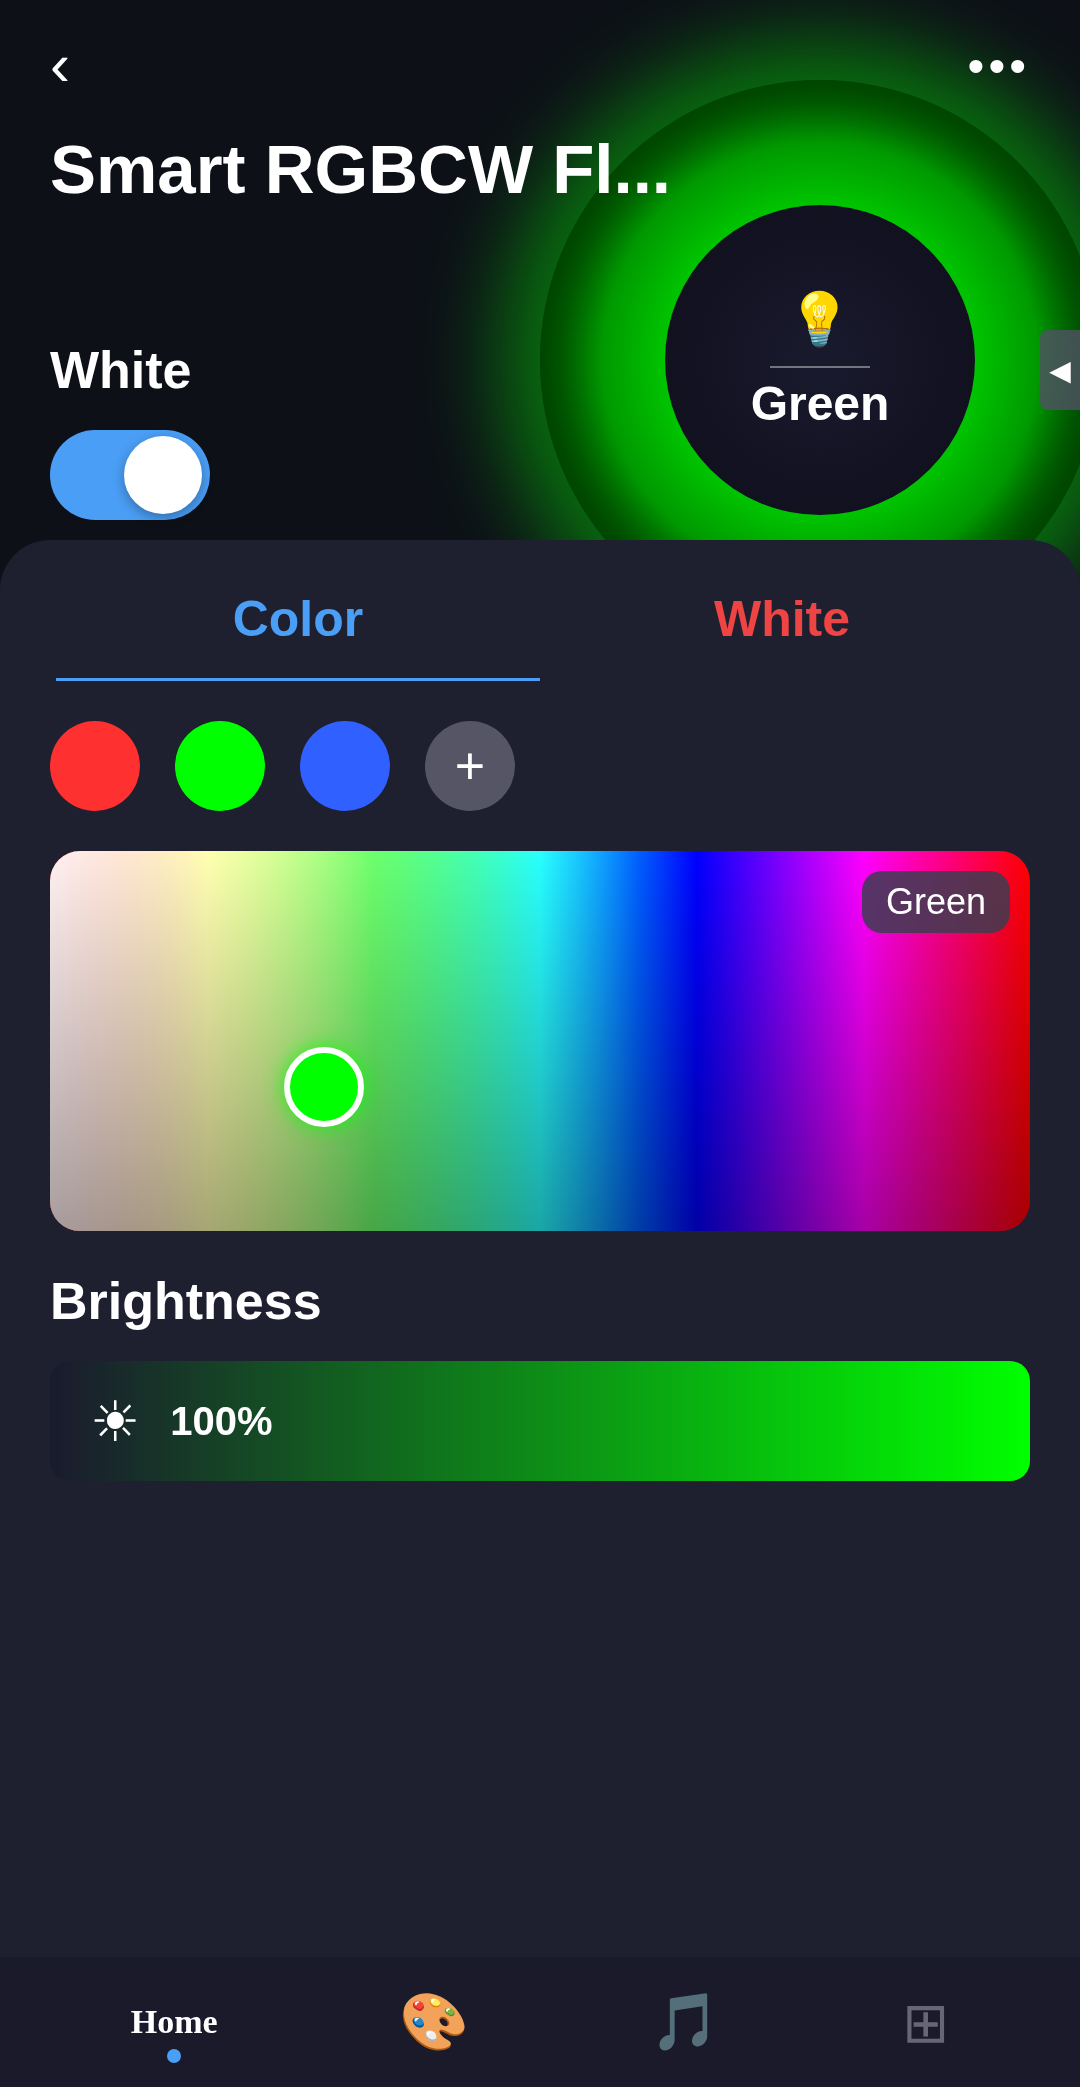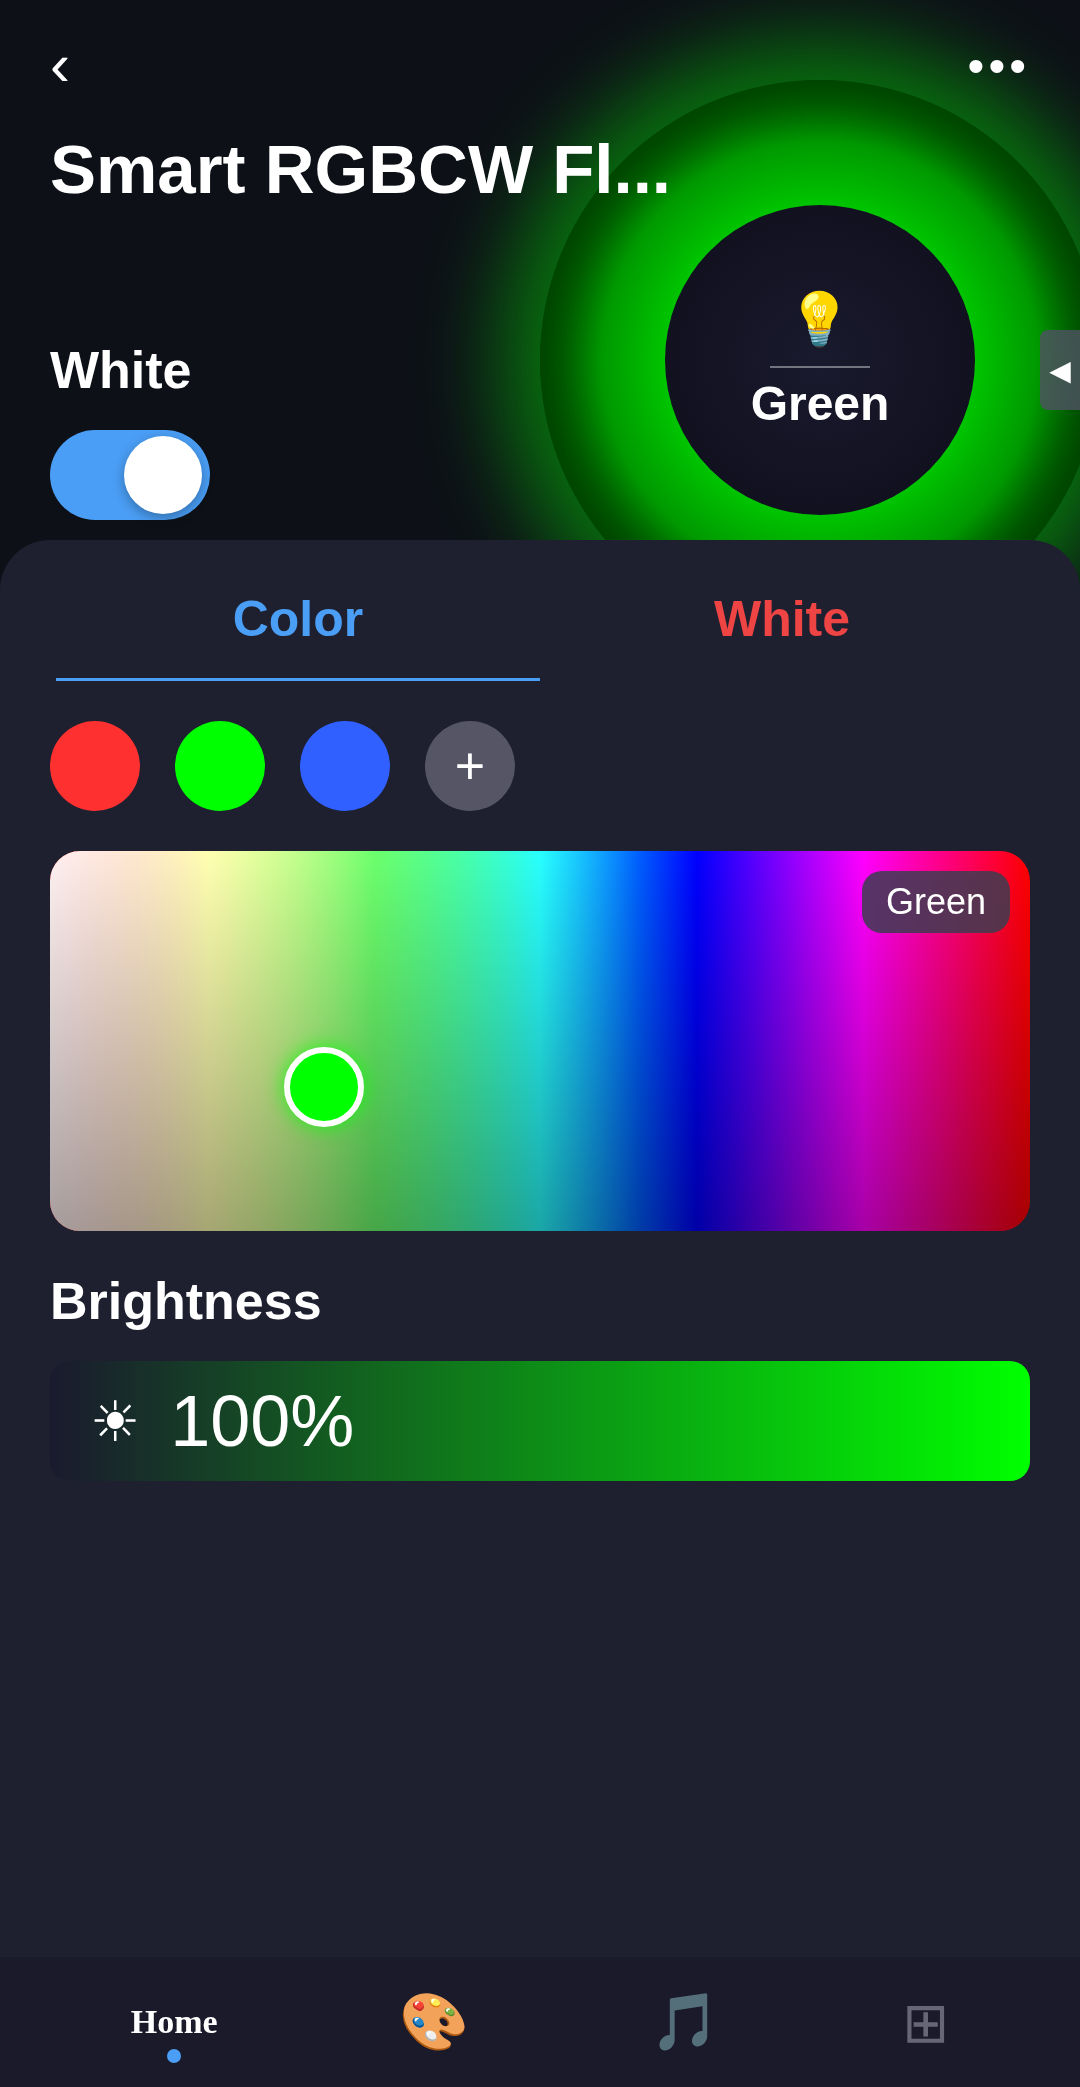--- a/index.html
+++ b/index.html
@@ -311,22 +311,22 @@
       cursor: pointer;
       position: relative;
     }
 
     .brightness-sun-icon {
       font-size: 56px;
       color: white;
     }
 
     .brightness-value {
-      font-size: 72px;
-      font-weight: 400;
+      font-size: 40px;
+      font-weight: 700;
       color: white;
     }
 
     
     .bottom-nav {
       position: absolute;
       bottom: 0;
       left: 0;
       right: 0;
       height: 130px;

